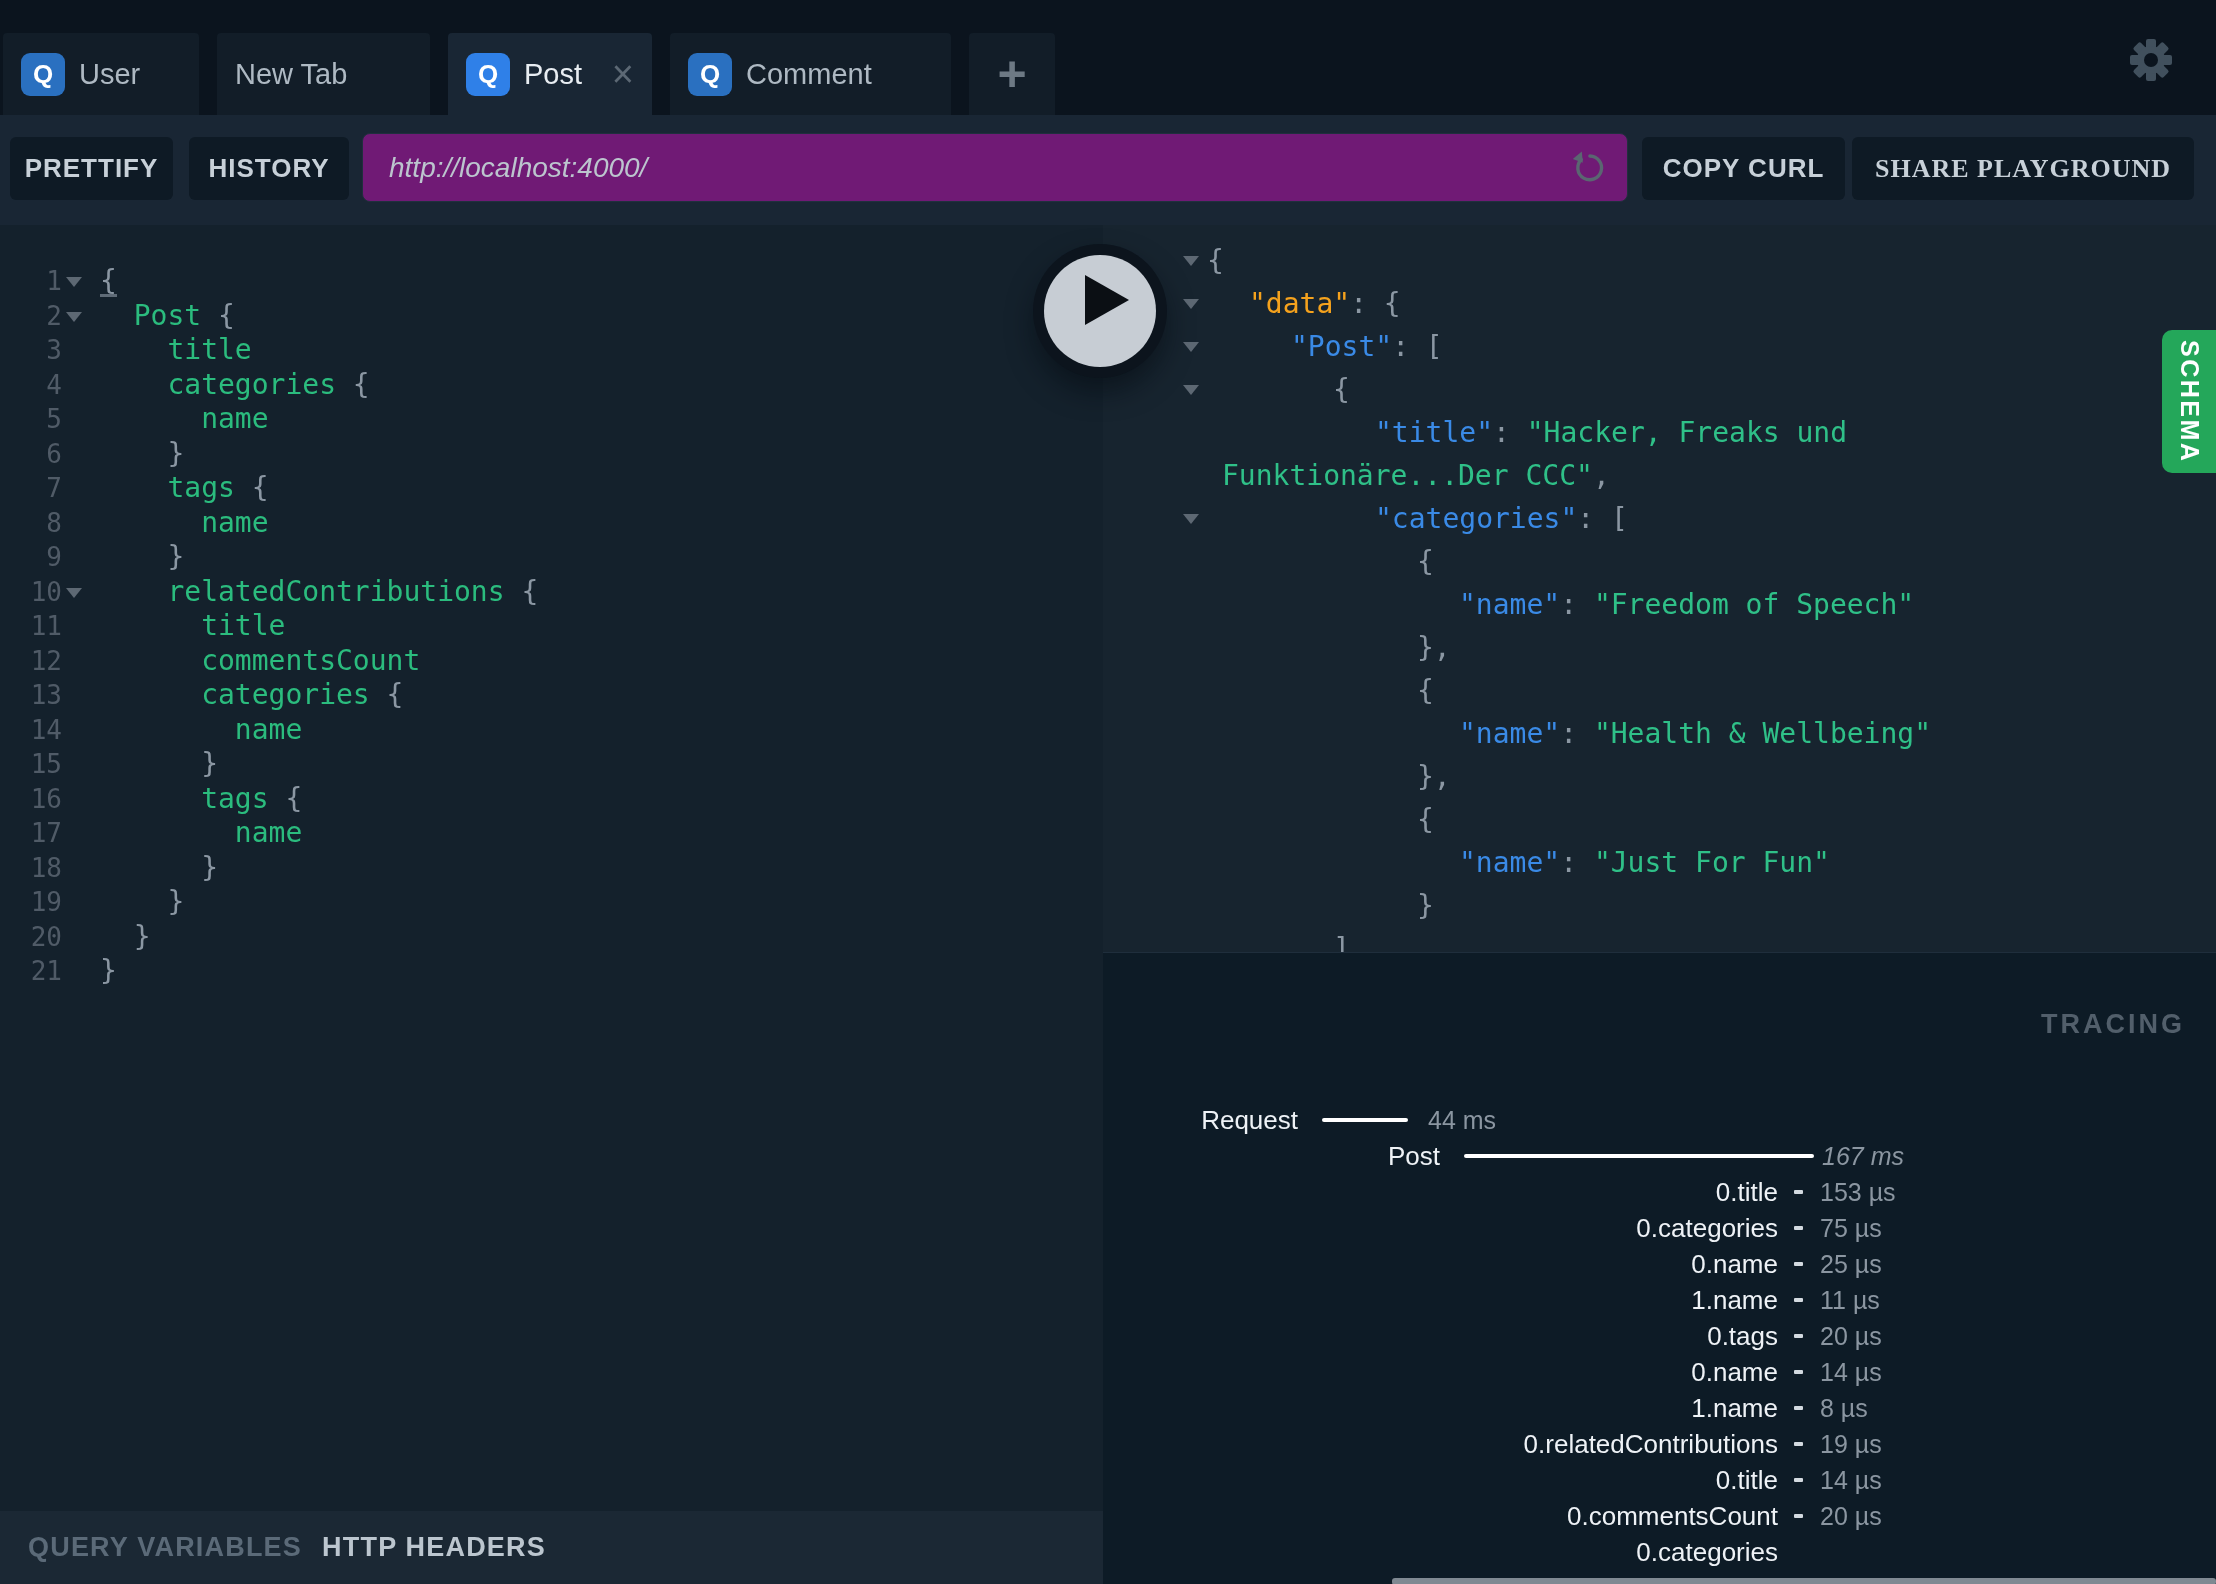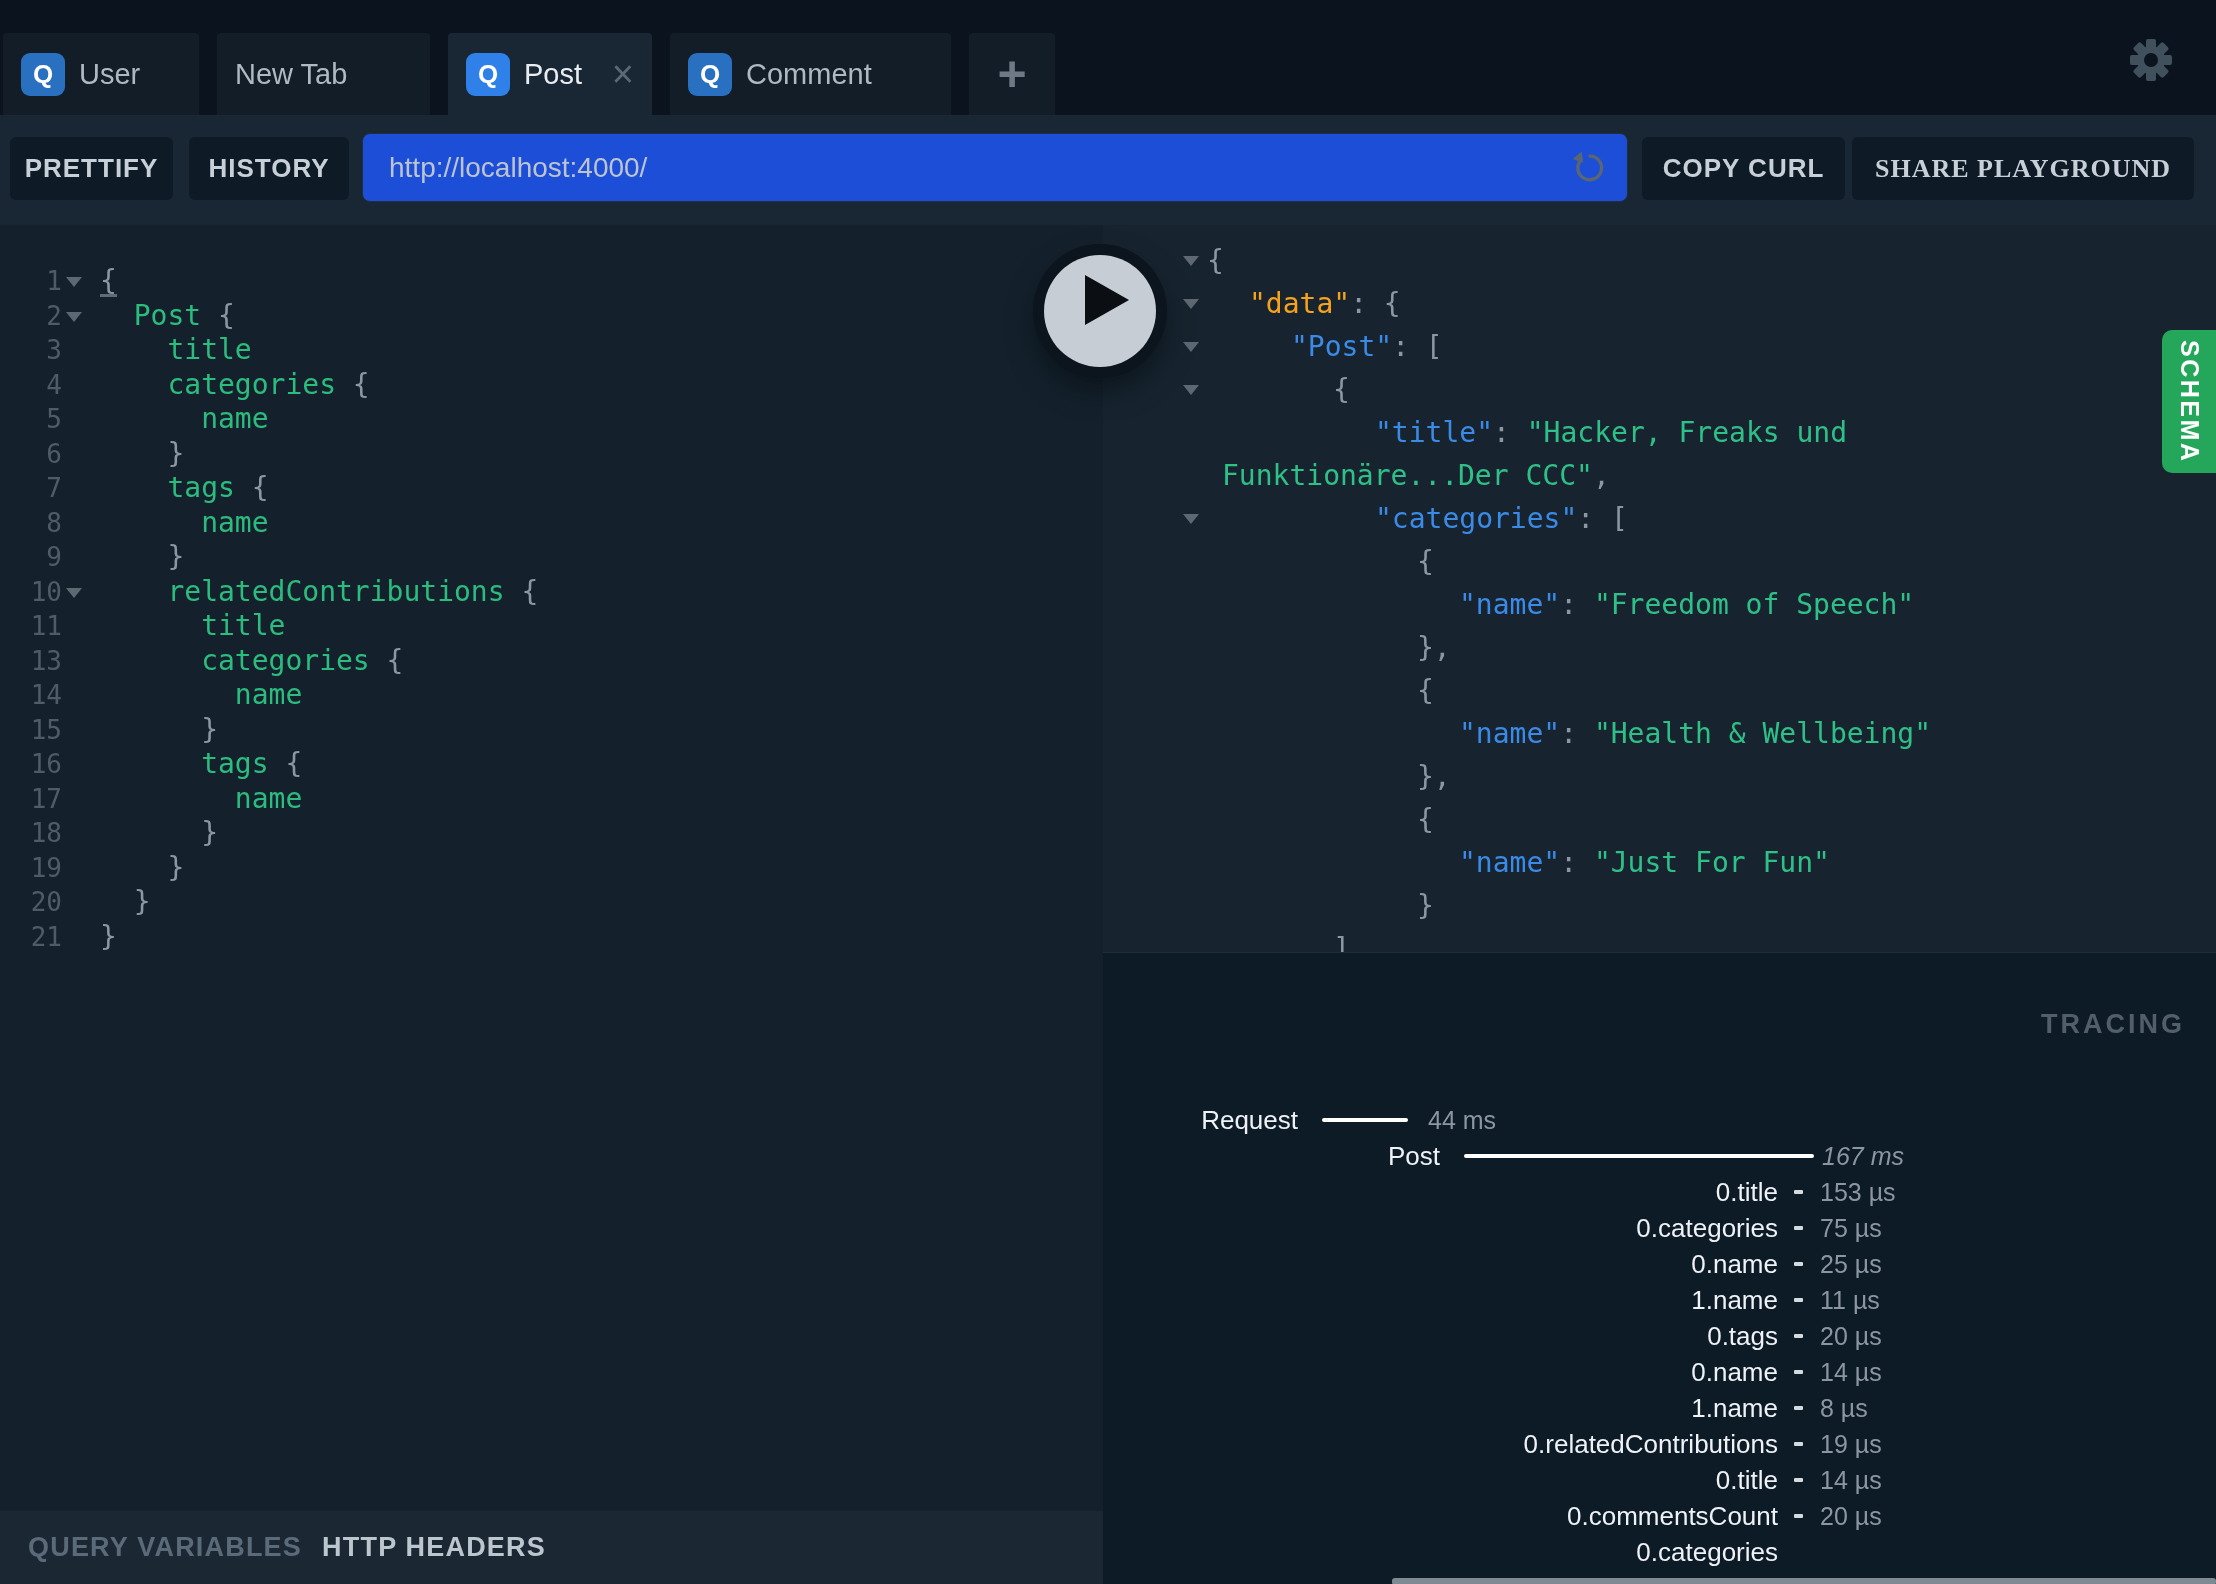--- a/index.html
+++ b/index.html
@@ -26,23 +26,23 @@
   .gear{position:absolute;left:2128px;top:37px;width:46px;height:46px;}
 
   
   .toolbar{position:absolute;left:0;top:115px;width:2216px;height:110px;background:#192634;}
   .tbtn{position:absolute;top:22px;height:63px;background:#0e1a25;border-radius:6px;color:#c7d0d8;
         font-size:26px;font-weight:600;letter-spacing:1px;display:flex;align-items:center;justify-content:center;}
   .btn-prettify{left:10px;width:163px;}
   .btn-history{left:189px;width:160px;}
   .btn-copycurl{left:1642px;width:203px;}
   .btn-share{left:1852px;width:342px;font-family:Liberation Serif, serif;}
-  .urlbox{position:absolute;left:362px;top:18px;width:1266px;height:69px;background:#1d4ed8;
+  .urlbox{position:absolute;left:362px;top:18px;width:1266px;height:69px;background:#701a75;
           border:1px solid #202f3d;border-radius:8px;display:flex;align-items:center;
-          padding:0 20px 0 26px;color:#bcc5ce;font-size:28px;}
+          padding:0 20px 0 26px;color:#bcc5ce;font-size:28px;font-style:italic;}
   .urlbox .refresh{margin-left:auto;width:38px;height:38px;}
 
   
   .editor{position:absolute;left:0;top:225px;width:1103px;height:1286px;background:#14212c;overflow:hidden;}
   .elines{position:absolute;left:0;top:39px;right:0;}
   .eline{position:relative;height:34.5px;font-family:"DejaVu Sans Mono",monospace;font-size:28px;line-height:34.5px;}
   .eline .ln{position:absolute;left:0;top:0;width:62px;text-align:right;color:#505b67;font-size:26px;}
   .eline .code{margin-left:100px;white-space:pre;}
   .tok-f{color:#2bbc7e;}
   .tok-p{color:#8b97a3;}
@@ -193,20 +193,24 @@
         <div class="eline">
           <div class="ln">10</div>
           <div class="tri"></div>
           <div class="code" style="padding-left: 4ch;"><span class="tok-f">relatedContributions </span><span class="tok-p">{</span></div>
         </div>
         <div class="eline">
           <div class="ln">11</div>
           <div class="code" style="padding-left: 6ch;"><span class="tok-f">title</span></div>
         </div>
         <div class="eline">
+          <div class="ln">12</div>
+          <div class="code" style="padding-left: 6ch;"><span class="tok-f">commentsCount</span></div>
+        </div>
+        <div class="eline">
           <div class="ln">13</div>
           <div class="code" style="padding-left: 6ch;"><span class="tok-f">categories </span><span class="tok-p">{</span></div>
         </div>
         <div class="eline">
           <div class="ln">14</div>
           <div class="code" style="padding-left: 8ch;"><span class="tok-f">name</span></div>
         </div>
         <div class="eline">
           <div class="ln">15</div>
           <div class="code" style="padding-left: 6ch;"><span class="tok-p">}</span></div>

